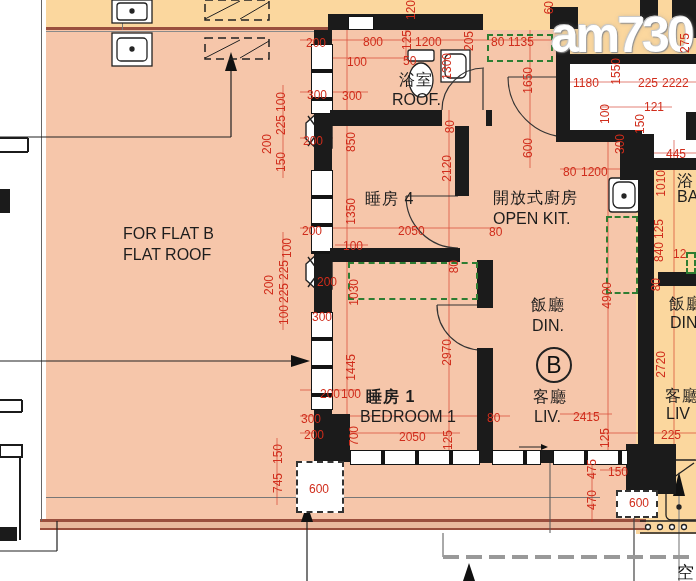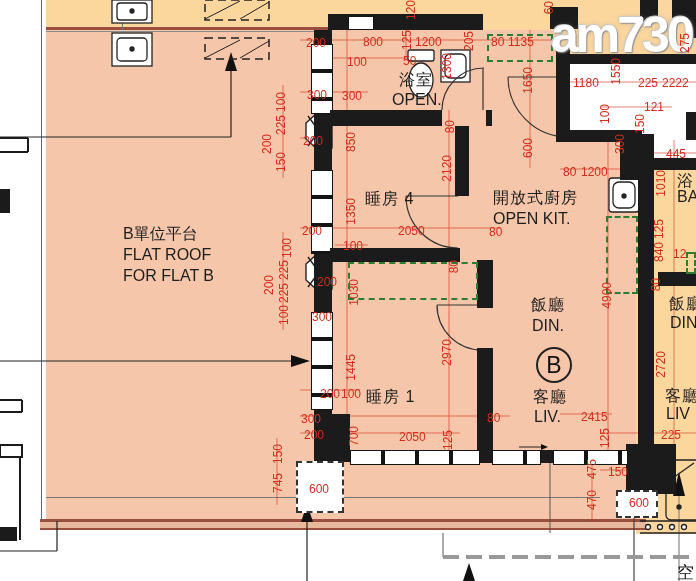--- a/index.html
+++ b/index.html
@@ -179,34 +179,34 @@
 
   <div class="gcab" style="left:487px;top:34px;width:66px;height:28px;"></div>
   <div class="gcab" style="left:606px;top:216px;width:32px;height:78px;"></div>
   <div class="gcab" style="left:348px;top:262px;width:130px;height:38px;"></div>
   <div class="gcab" style="left:686px;top:252px;width:10px;height:22px;"></div>
 
   <div class="acbox" style="left:296px;top:461px;width:48px;height:52px;"></div>
   <div class="acbox" style="left:616px;top:490px;width:42px;height:28px;"></div>
 
   <div class="rlabel zh" style="left:399px;top:71px;">浴室</div>
-  <div class="rlabel" style="left:392px;top:91px;">OPEN.</div>
+  <div class="rlabel" style="left:392px;top:91px;">ROOF.</div>
   <div class="rlabel zh" style="left:365px;top:190px;">睡房 4</div>
   <div class="rlabel zh" style="left:493px;top:189px;">開放式廚房</div>
   <div class="rlabel" style="left:493px;top:210px;">OPEN KIT.</div>
   <div class="rlabel zh" style="left:531px;top:296px;">飯廳</div>
   <div class="rlabel" style="left:532px;top:317px;">DIN.</div>
   <div class="rlabel zh" style="left:533px;top:388px;">客廳</div>
   <div class="rlabel" style="left:534px;top:408px;">LIV.</div>
-  <div class="rlabel zh" style="left:366px;top:388px;">睡房 1</div>
+  <div class="rlabel zh" style="left:366px;top:388px;font-weight:bold;">睡房 1</div>
+  <div class="rlabel" style="left:360px;top:408px;">BEDROOM 1</div>
 
   <div class="rlabel" style="left:123px;top:223px;line-height:21px;">
-    <div class="zh">B單位平台</div>
+    <div>FOR FLAT B</div>
     <div>FLAT ROOF</div>
-    <div>FOR FLAT B</div>
   </div>
 
   <div class="rlabel zh" style="left:677px;top:172px;">浴</div>
   <div class="rlabel" style="left:677px;top:188px;">BA</div>
   <div class="rlabel zh" style="left:669px;top:295px;">飯廳</div>
   <div class="rlabel" style="left:670px;top:314px;">DIN</div>
   <div class="rlabel zh" style="left:665px;top:387px;">客廳</div>
   <div class="rlabel" style="left:666px;top:405px;">LIV</div>
 
   <div id="b-badge">B</div>
@@ -276,21 +276,21 @@
       <span class="dim v" style="left: 653px; top: 242px;">840</span>
       <span class="dim v" style="left: 650px; top: 278px;">80</span>
       <span class="dim" style="left: 673px; top: 248px;">12</span>
       <span class="dim v" style="left: 441px; top: 339px;">2970</span>
       <span class="dim v" style="left: 345px; top: 354px;">1445</span>
       <span class="dim v" style="left: 348px; top: 426px;">700</span>
       <span class="dim" style="left: 399px; top: 431px;">2050</span>
       <span class="dim v" style="left: 442px; top: 430px;">125</span>
       <span class="dim" style="left: 487px; top: 412px;">80</span>
       <span class="dim" style="left: 309px; top: 483px;">600</span>
-      <span class="dim" style="left: 573px; top: 411px; margin-left: 8px;">2415</span>
+      <span class="dim" style="left: 573px; top: 411px;">2415</span>
       <span class="dim v" style="left: 599px; top: 428px;">125</span>
       <span class="dim v" style="left: 586px; top: 459px;">475</span>
       <span class="dim v" style="left: 586px; top: 490px;">470</span>
       <span class="dim" style="left: 608px; top: 466px;">150</span>
       <span class="dim" style="left: 629px; top: 497px;">600</span>
       <span class="dim" style="left: 661px; top: 429px;">225</span>
       <span class="dim v" style="left: 655px; top: 351px;">2720</span>
     </div>
 </div>
 

